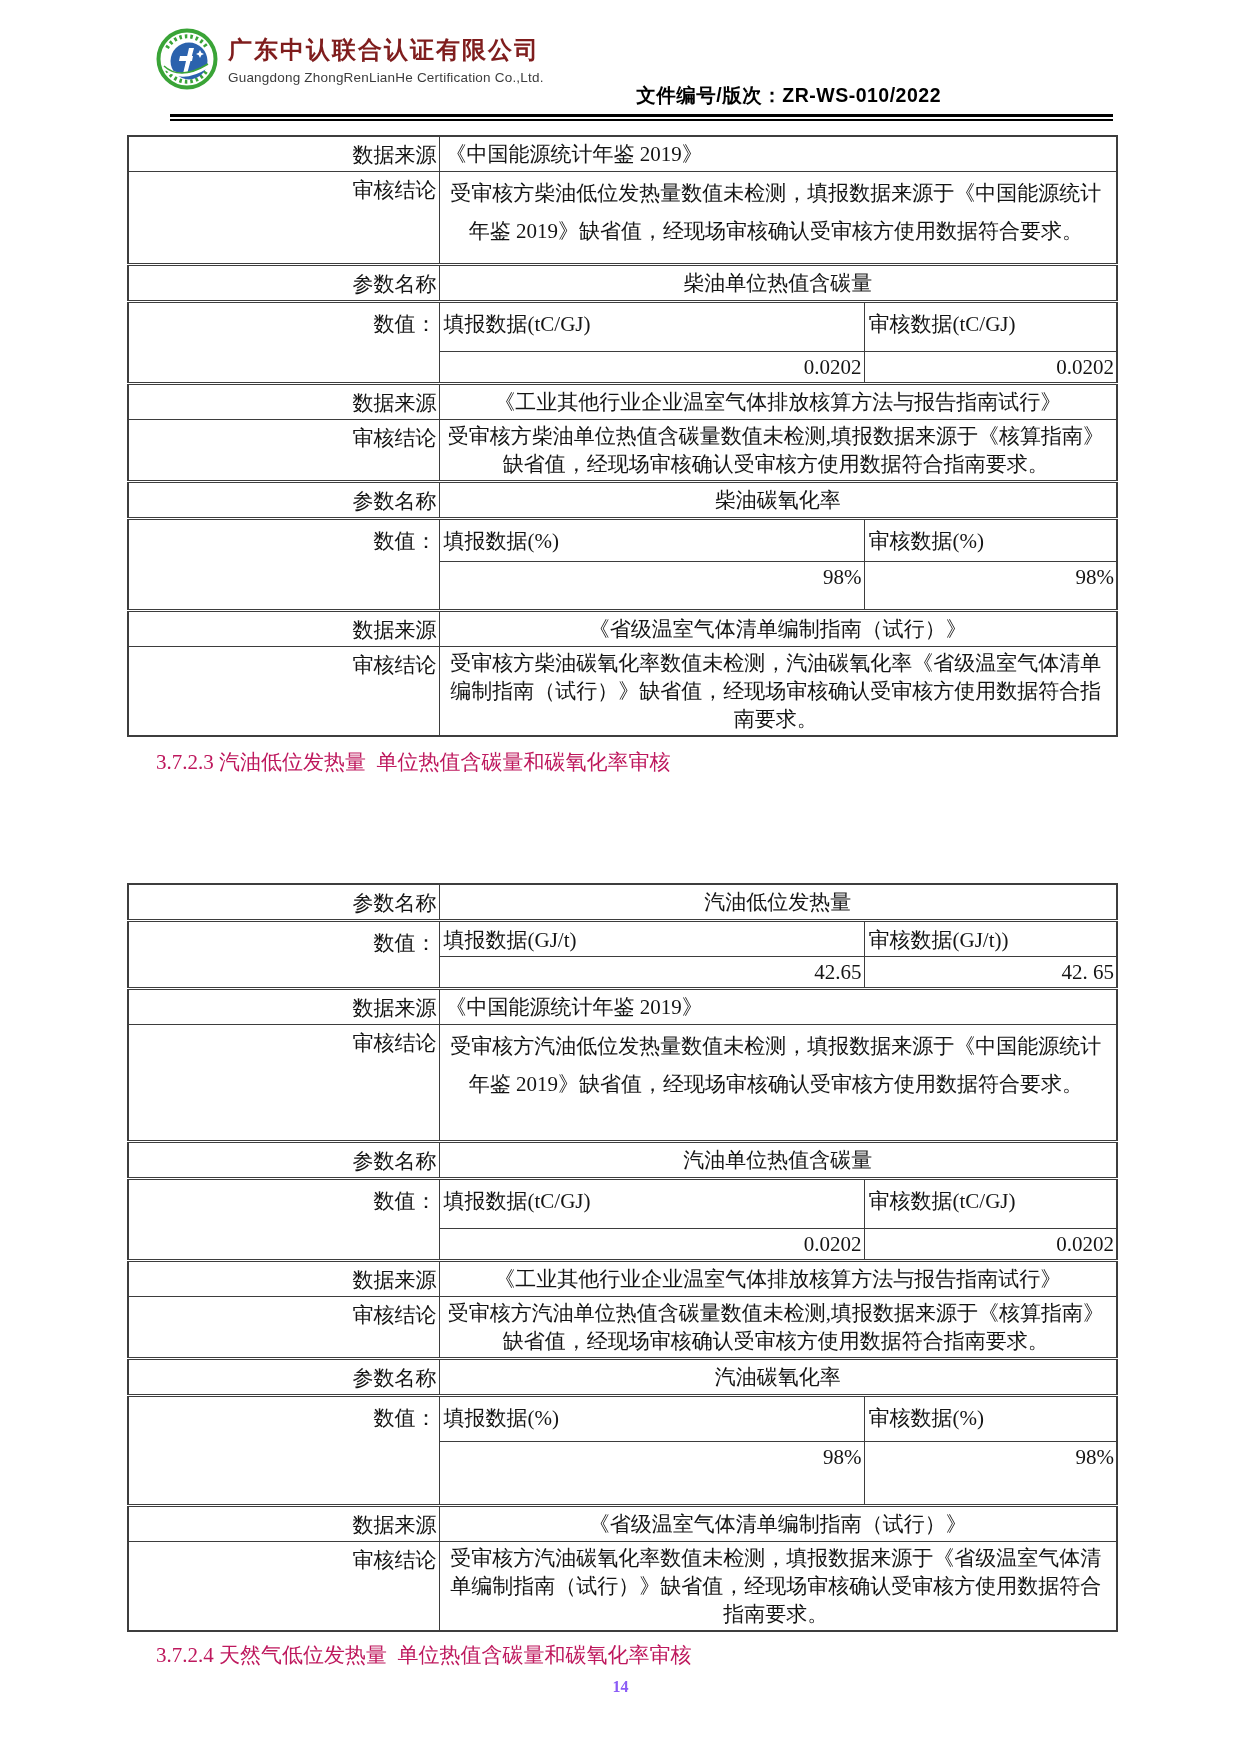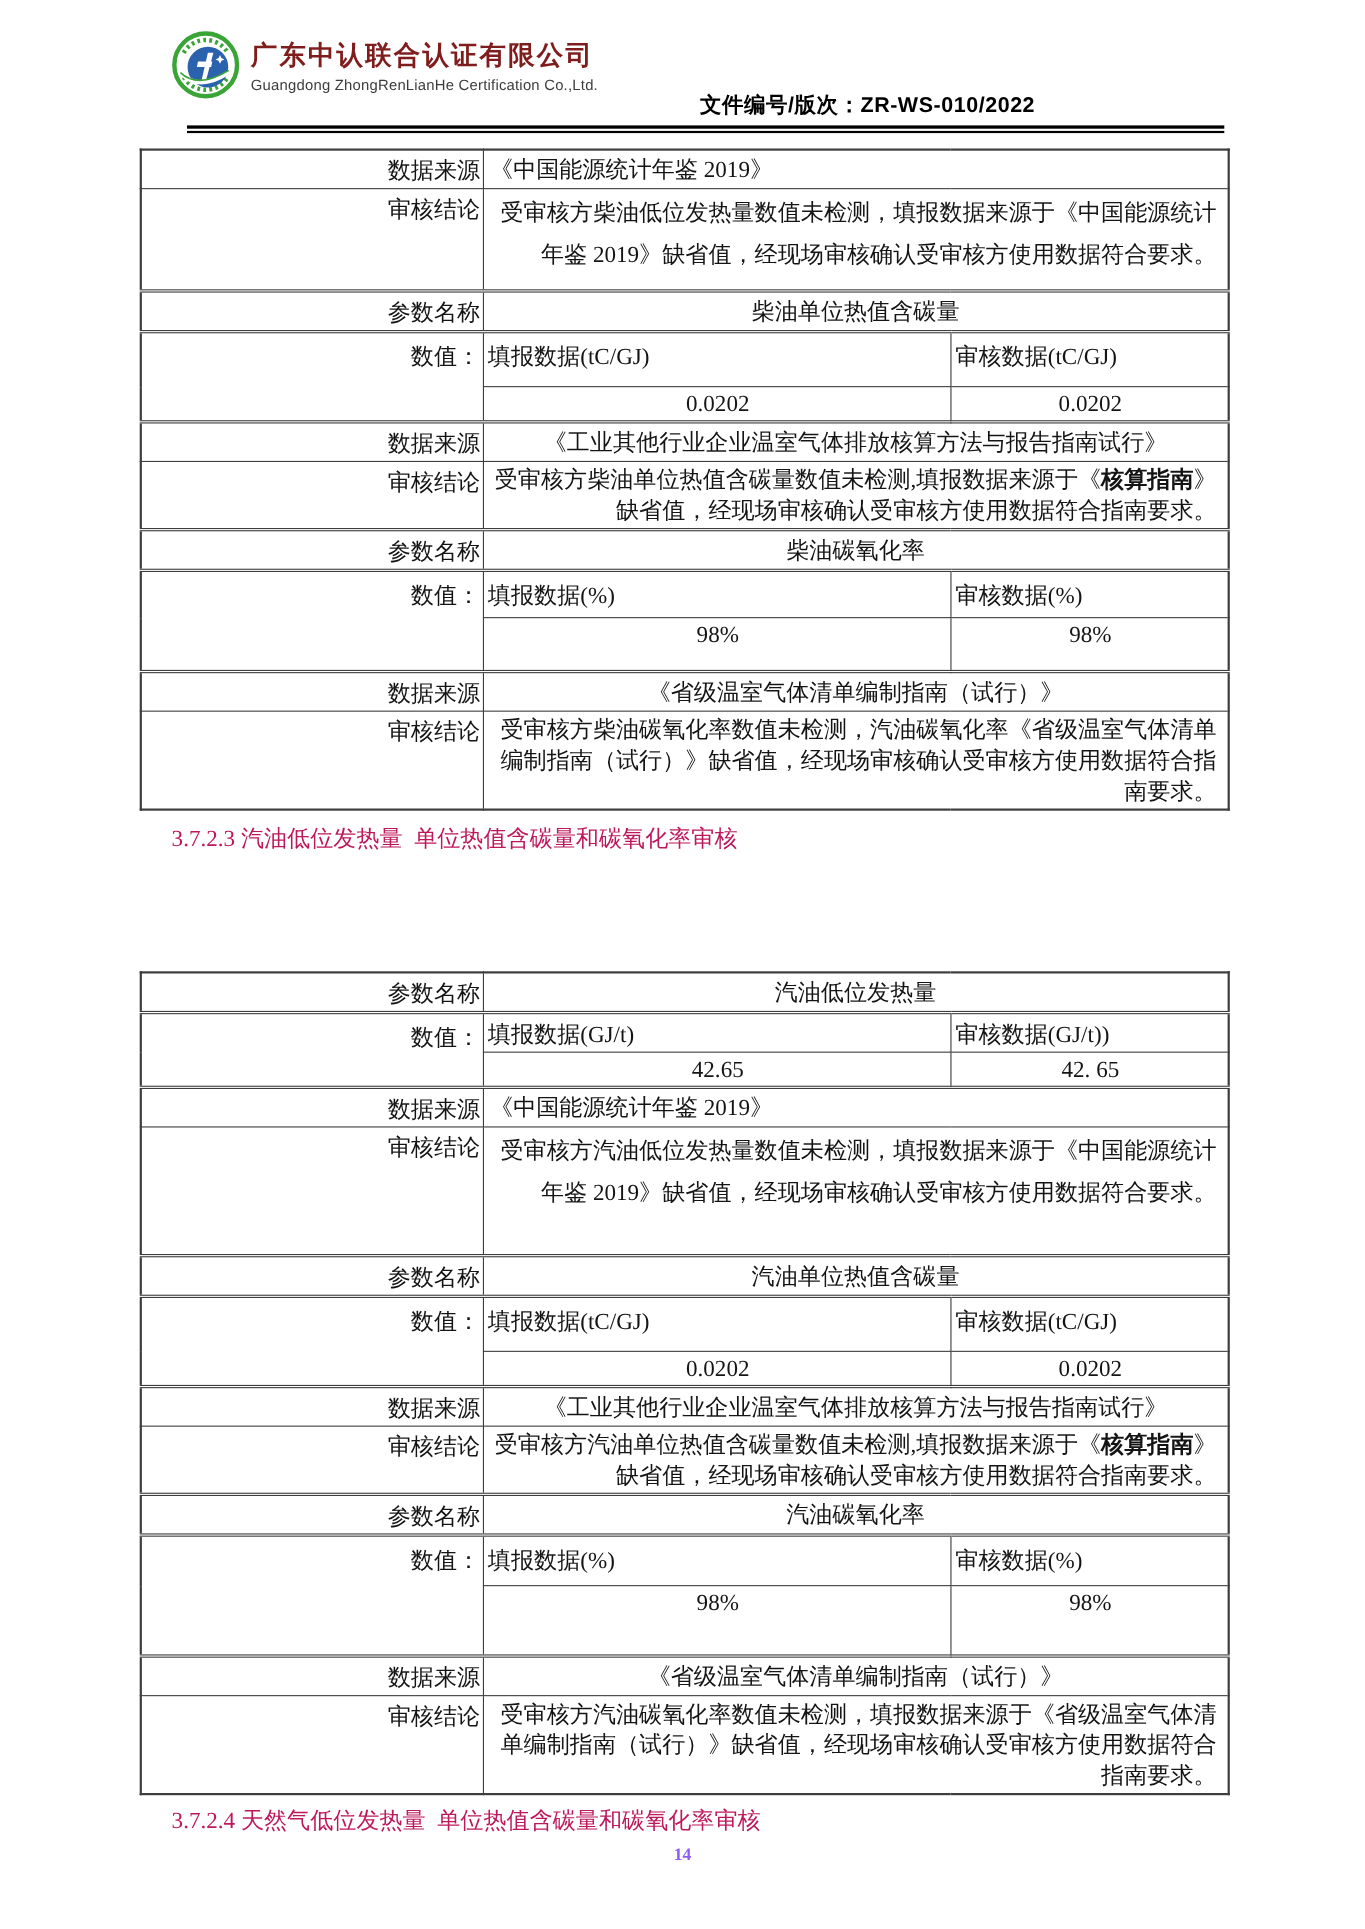--- a/index.html
+++ b/index.html
@@ -42,25 +42,25 @@
   .t2{margin-top:106px;}
   col.c-label{width:311px;}
   col.c-fill{width:425px;}
   col.c-audit{width:253px;}
   td.lbl{vertical-align:top;text-align:right;padding:4px 2px 2px 30px;}
   td.lbl.param{padding-left:4px;}
   td.lbl.numlbl{padding-left:18px;padding-top:7px;}
   td.val{vertical-align:top;padding:2px 4px;}
   td.center{text-align:center;vertical-align:middle;padding:2px 6px;}
   td.leftval{text-align:left;vertical-align:middle;padding:2px 2px 2px 6px;}
-  td.concl{text-align:right;vertical-align:top;line-height:28px;padding:2px 10px 2px 6px;}
+  td.concl{text-align:center;vertical-align:top;line-height:28px;padding:2px 10px 2px 6px;}
   td.concl.wide{line-height:38px;}
   td.hdr{text-align:left;vertical-align:top;padding:7px 2px 2px 4px;margin-left:30px;}
-  td.numv{text-align:center;vertical-align:top;padding:3px 2px 2px 4px;}
-  td.concl b{font-weight:bold;}
+  td.numv{text-align:right;vertical-align:top;padding:3px 2px 2px 4px;}
+  td.concl b{font-weight:normal;}
   
   .section-heading{
     margin:10px 0 0 156px;font-size:21px;color:#be185d;
     white-space:pre-wrap;height:30px;line-height:30px;
   }
   #h3724{margin-top:8px;}
   .page-number{
     position:absolute;top:1678px;left:0;right:0;text-align:center;
     font-weight:bold;font-size:16px;color:#8b5cf6;
   }

